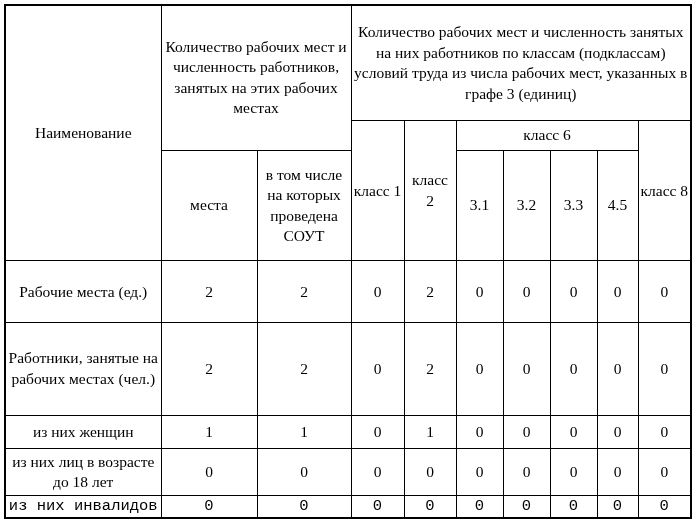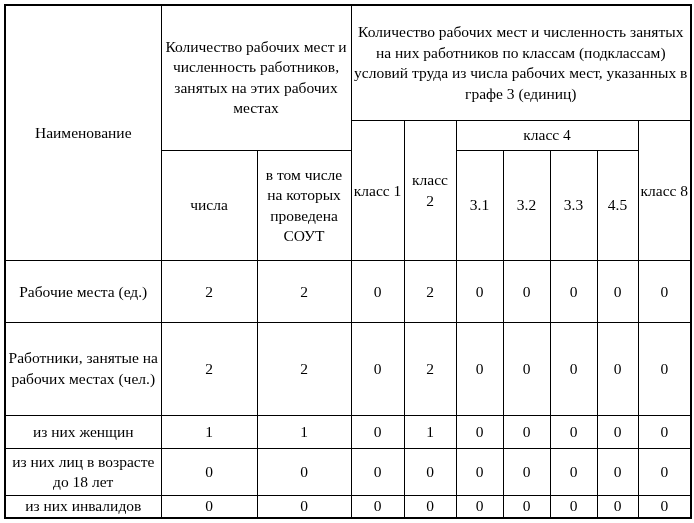--- a/index.html
+++ b/index.html
@@ -115,26 +115,26 @@
 
       <tr style="height:115px;">
         <td class="hdr hdr-name" rowspan="3">Наименование</td>
         <td class="hdr hdr-big" colspan="2" rowspan="2">Количество рабочих мест и численность работников, занятых на этих рабочих местах</td>
         <td class="hdr hdr-right" colspan="7">Количество рабочих мест и численность занятых на них работников по классам (подклассам) условий труда из числа рабочих мест, указанных в графе 3 (единиц)</td>
       </tr>
 
       <tr style="height:29px;">
         <td class="hdr hdr-class" rowspan="2">класс 1</td>
         <td class="hdr hdr-class" rowspan="2">класс 2</td>
-        <td class="hdr hdr-class" colspan="4">класс 4</td>
+        <td class="hdr hdr-class" colspan="4">класс 6</td>
         <td class="hdr hdr-class" rowspan="2">класс 8</td>
       </tr>
 
       <tr style="height:110px;">
-        <td class="hdr hdr-sub">числа</td>
+        <td class="hdr hdr-sub">места</td>
         <td class="hdr hdr-sub">в том числе на которых проведена СОУТ</td>
         <td class="hdr hdr-sub">3.1</td>
         <td class="hdr hdr-sub">3.2</td>
         <td class="hdr hdr-sub">3.3</td>
         <td class="hdr hdr-sub">4.5</td>
       </tr>
 
       <tr style="height:61px;">
         <td class="rowlabel">Рабочие места (ед.)</td>
         <td class="val">2</td>
@@ -180,21 +180,21 @@
         <td class="val">0</td>
         <td class="val">0</td>
         <td class="val">0</td>
         <td class="val">0</td>
         <td class="val">0</td>
         <td class="val">0</td>
         <td class="val">0</td>
         <td class="val">0</td>
       </tr>
 
-      <tr style="height:14px;">
+      <tr style="height:14px;font-family:Liberation Mono, monospace;">
         <td class="rowlabel">из них инвалидов</td>
         <td class="val">0</td>
         <td class="val">0</td>
         <td class="val">0</td>
         <td class="val">0</td>
         <td class="val">0</td>
         <td class="val">0</td>
         <td class="val">0</td>
         <td class="val">0</td>
         <td class="val">0</td>

